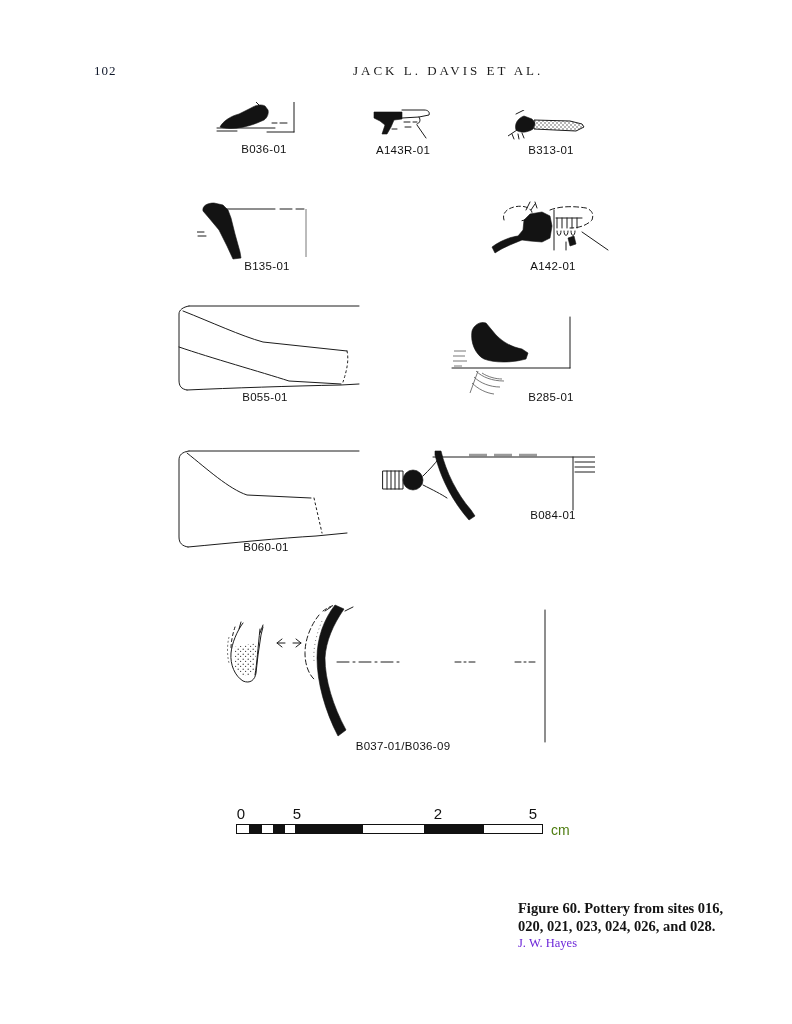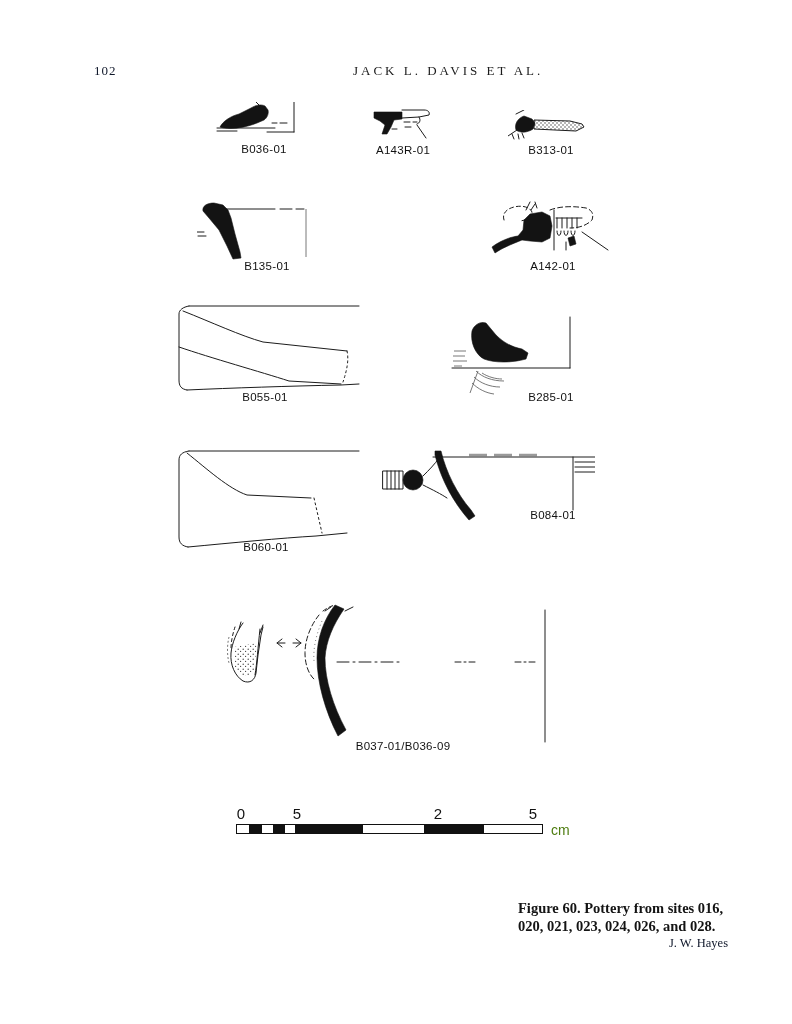--- a/index.html
+++ b/index.html
@@ -38,21 +38,21 @@
   }
   .scale-unit{
     position:absolute;left:551px;top:822px;
     font:14px "Liberation Sans", sans-serif;color:#4d7c0f;
   }
   .caption{position:absolute;left:510px;top:900px;width:210px;margin-left:8px;}
   .caption .cap-line{
     font:bold 14.5px "Liberation Serif", serif;line-height:1.22;color:#141414;
   }
   .caption .credit{
-    font:12.5px "Liberation Serif", serif;color:#0f172a;margin-top:1px;text-align:right;
+    font:12.5px "Liberation Serif", serif;color:#6d28d9;margin-top:1px;
   }
 </style>
 </head>
 <body>
 
 <div class="page">
 
   <div class="pagenum">102</div>
   <div class="running-header">JACK L. DAVIS ET AL.</div>
 

